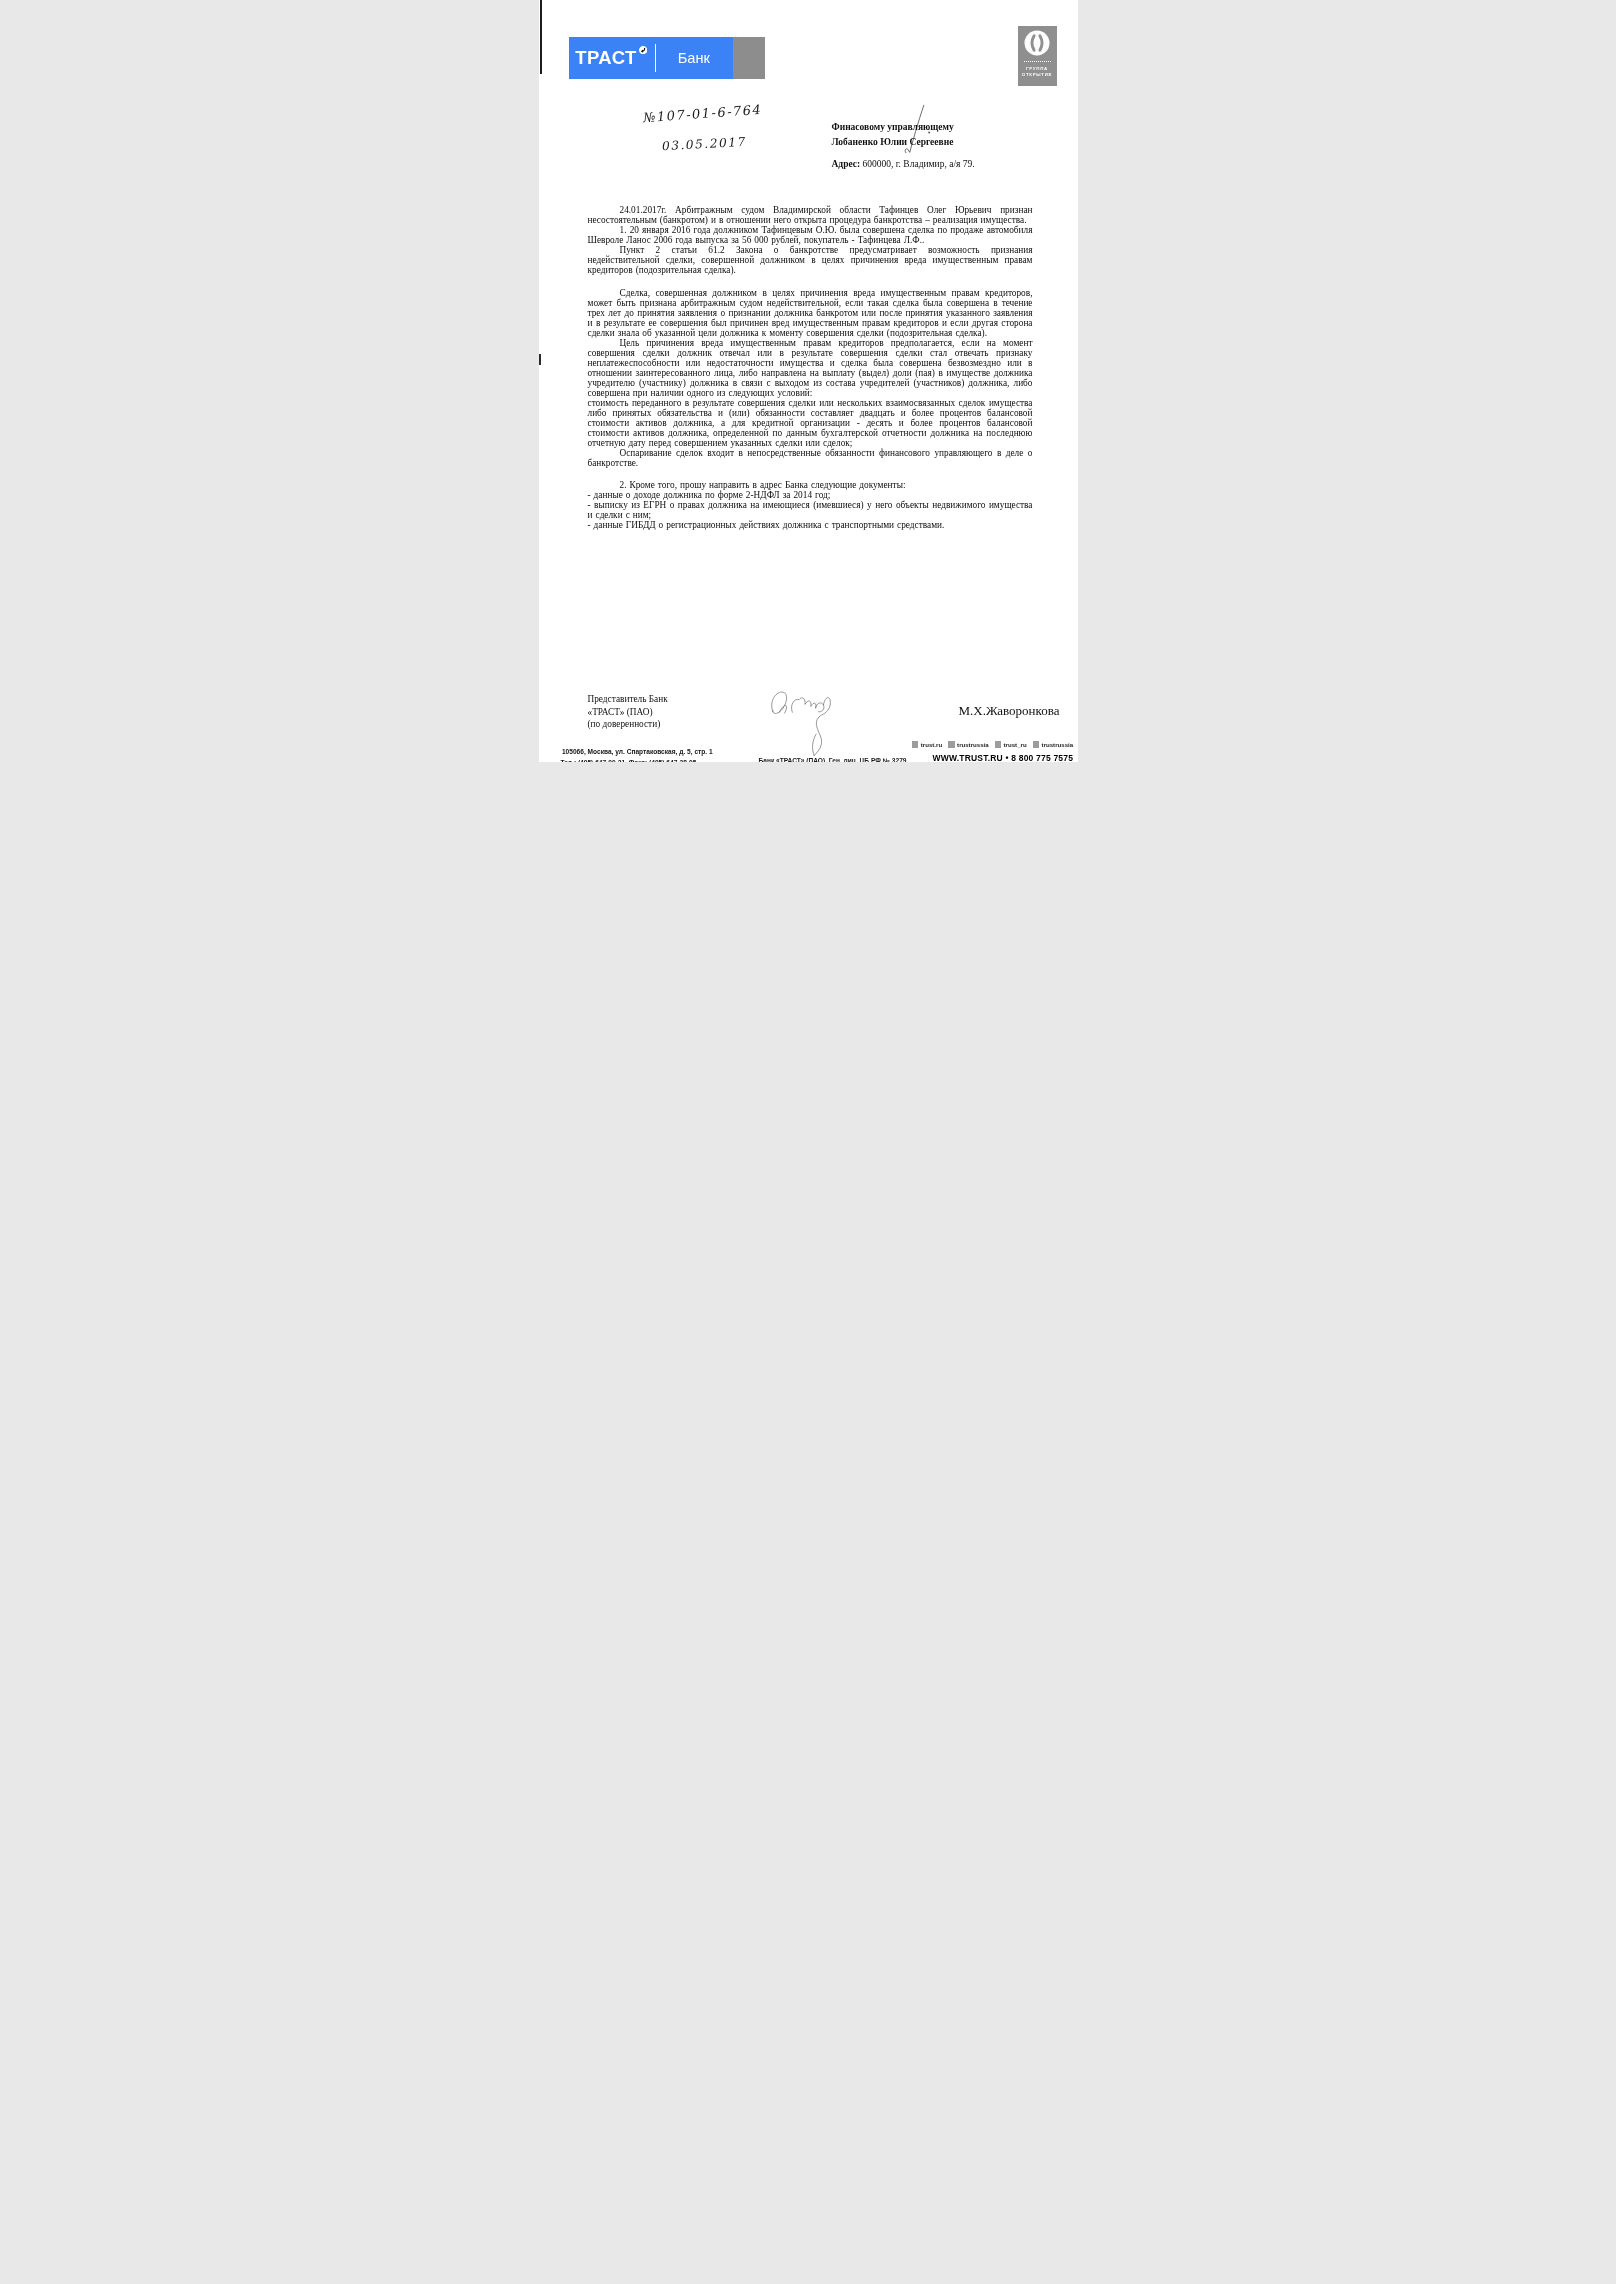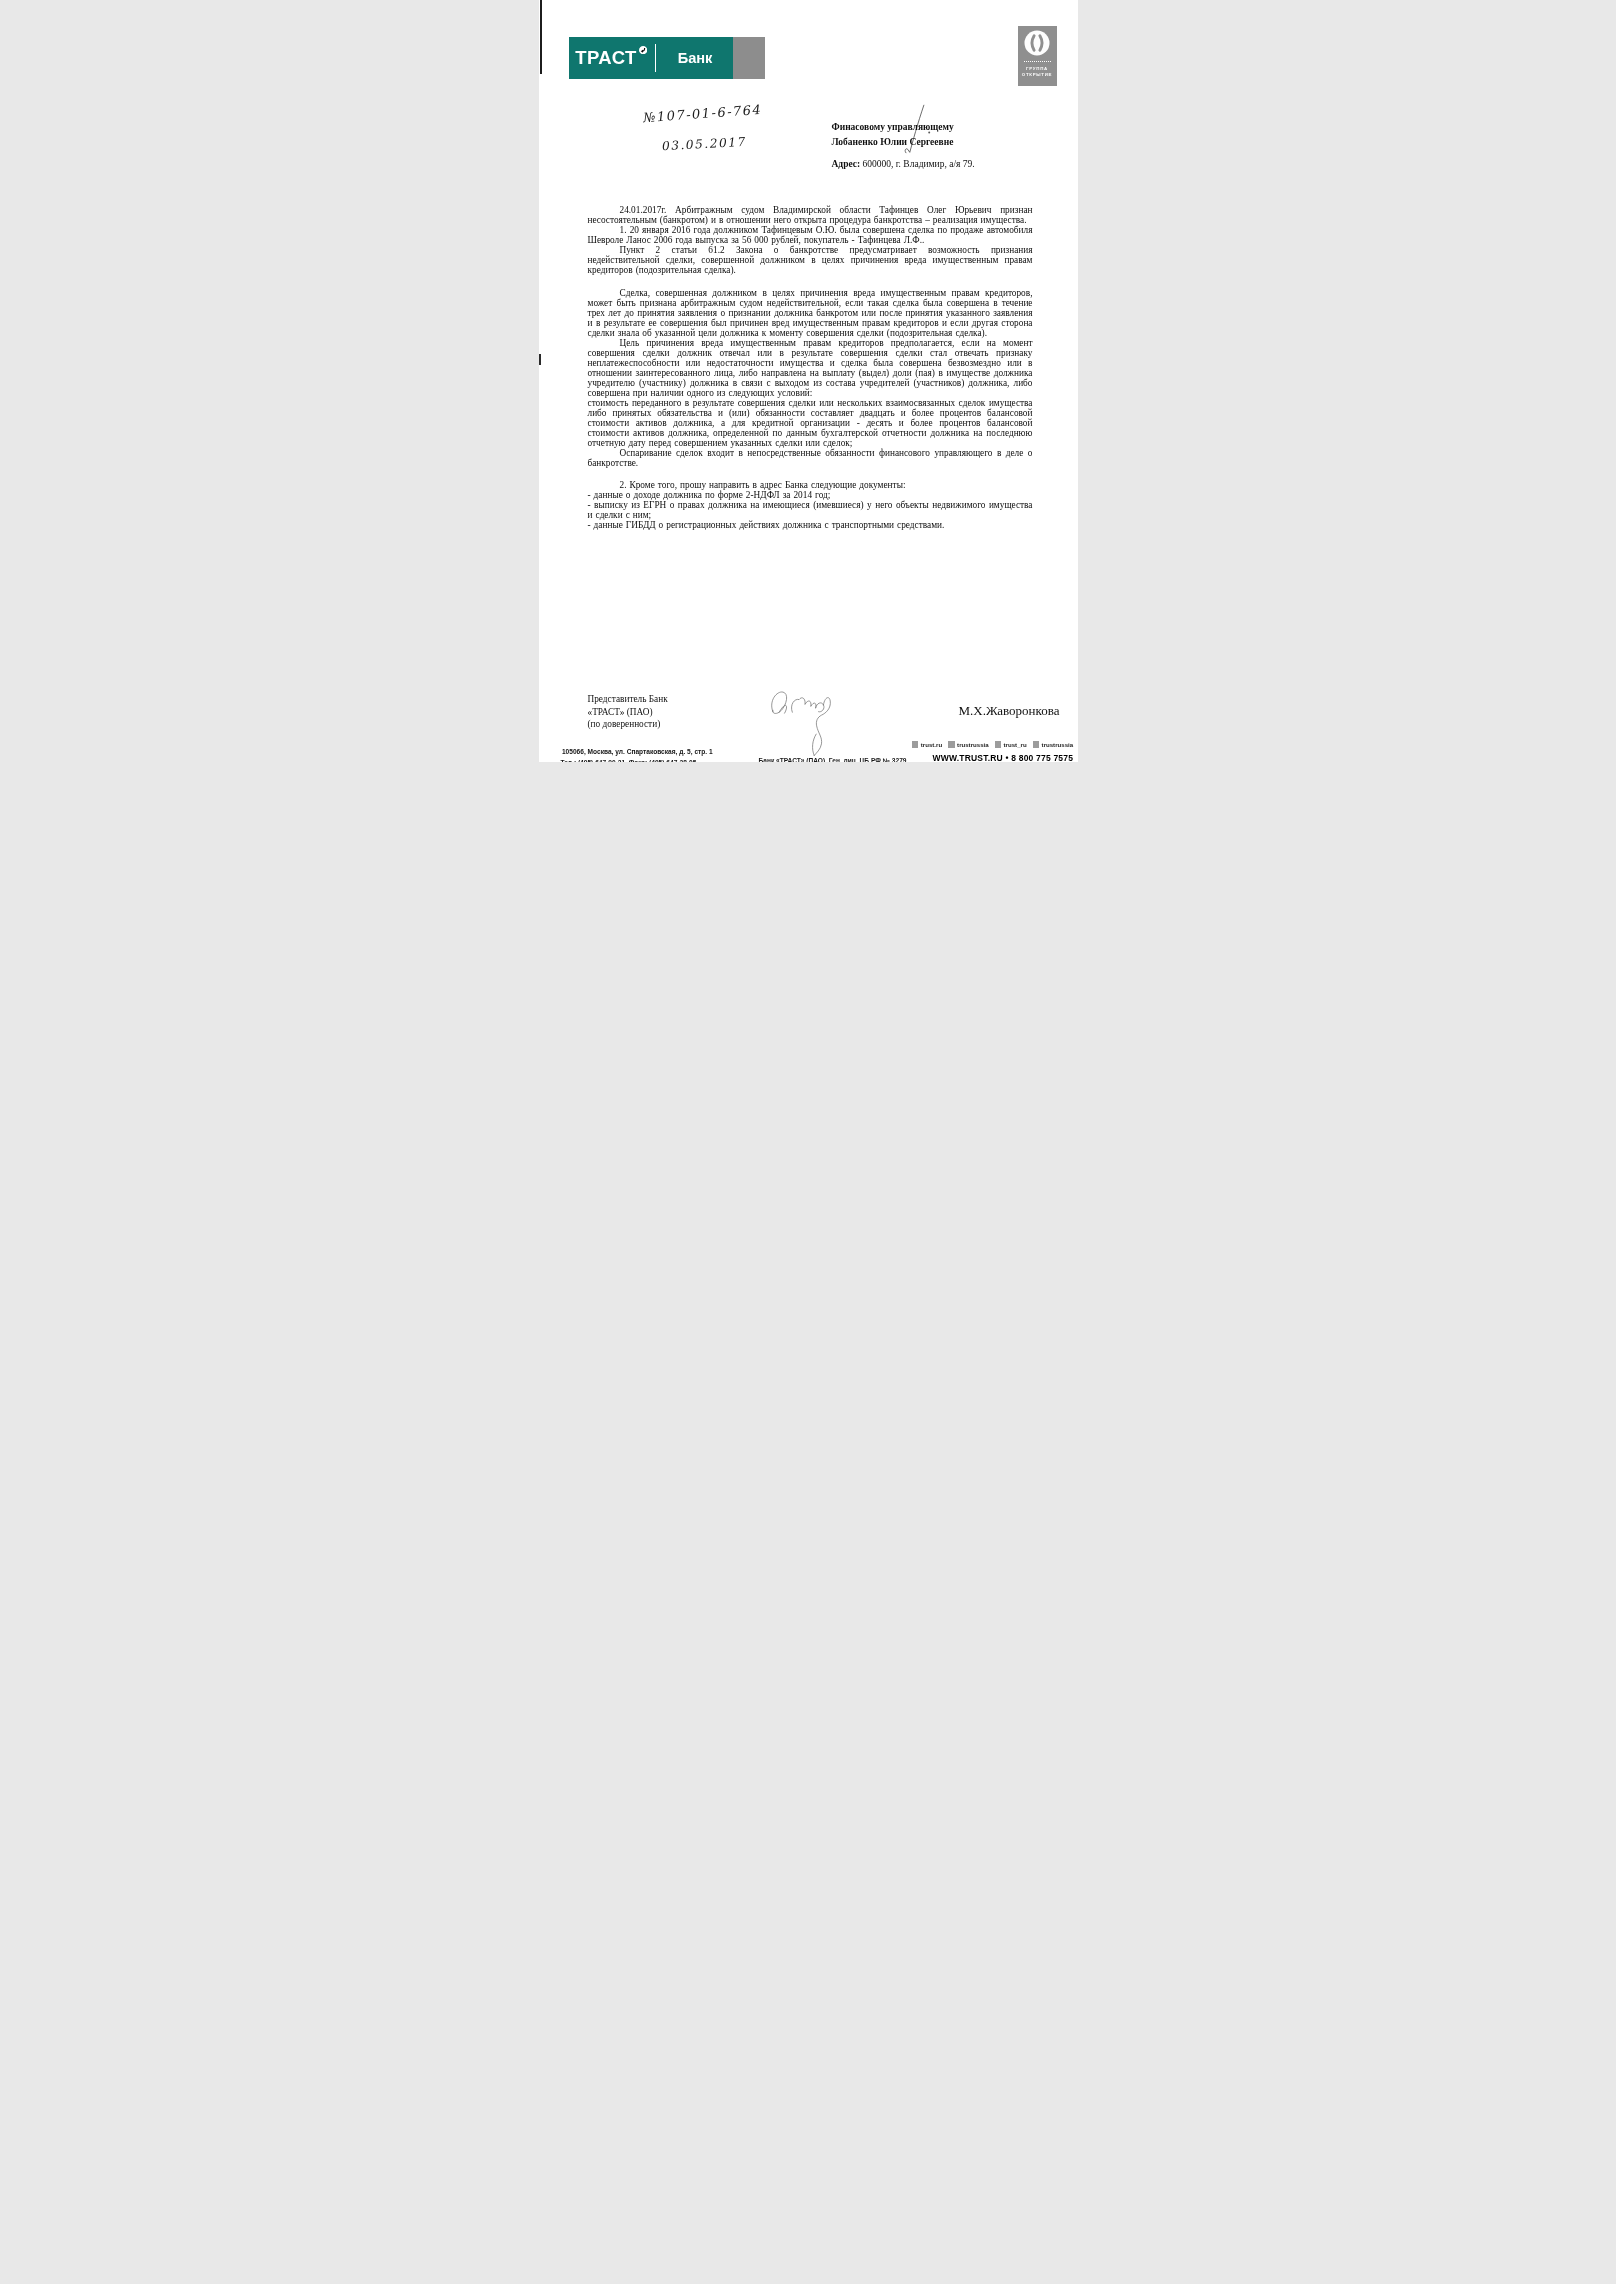--- a/index.html
+++ b/index.html
@@ -3,25 +3,25 @@
 <meta charset="utf-8">
 <style>
   html,body{margin:0;padding:0;background:#e8e8e8;}
   #page{position:relative;width:539px;height:762px;background:#ffffff;overflow:hidden;
         font-family:"Liberation Serif",serif;color:#111;margin:0 auto;}
   
   .scan-streak{position:absolute;left:1.5px;top:0;width:2px;height:74px;background:#1c1c1c;}
   .scan-nub{position:absolute;left:0;top:354px;width:2px;height:10.7px;background:#2a2a2a;}
 
   
-  .logo-box{position:absolute;left:30px;top:37px;width:196px;height:42px;display:flex;align-items:center;background:#0f766e;}
+  .logo-box{position:absolute;left:30px;top:37px;width:196px;height:42px;display:flex;align-items:center;background:#3b82f6;}
   .trust-txt{font-family:"Liberation Sans",sans-serif;font-weight:bold;color:#fff;font-size:18.5px;letter-spacing:0.5px;margin-left:6.8px;}
   .arrow-wrap{margin-left:2px;margin-bottom:14.6px;}
   .logo-divider{width:1px;height:28px;background:#fff;margin-left:7.8px;}
-  .bank-txt{font-family:"Liberation Sans",sans-serif;font-weight:bold;color:#fff;font-size:14.6px;margin-left:13.7px;padding-left:8px;}
+  .bank-txt{font-family:"Liberation Sans",sans-serif;font-weight:normal;color:#fff;font-size:14.6px;margin-left:13.7px;padding-left:8px;}
   .halftone{margin-left:auto;width:32px;height:42px;background-color:#b3b3b3;
             background-image:radial-gradient(#7d7d7d 0.5px,transparent 0.6px);background-size:1.5px 1.5px;}
 
   
   .badge{position:absolute;left:479px;top:26px;width:39px;height:60px;background-color:#8f8f8f;
          background-image:radial-gradient(#7b7b7b 0.5px,transparent 0.5px);background-size:1.5px 1.5px;
          display:flex;flex-direction:column;align-items:center;}
   .badge-line{width:27px;border-top:1px dotted #fdfdfd;margin:2.9px 0 3.9px 0;}
   .badge-txt{font-family:"Liberation Sans",sans-serif;font-weight:bold;color:#fdfdfd;font-size:4.4px;
              letter-spacing:0.7px;line-height:5.9px;text-align:center;}

